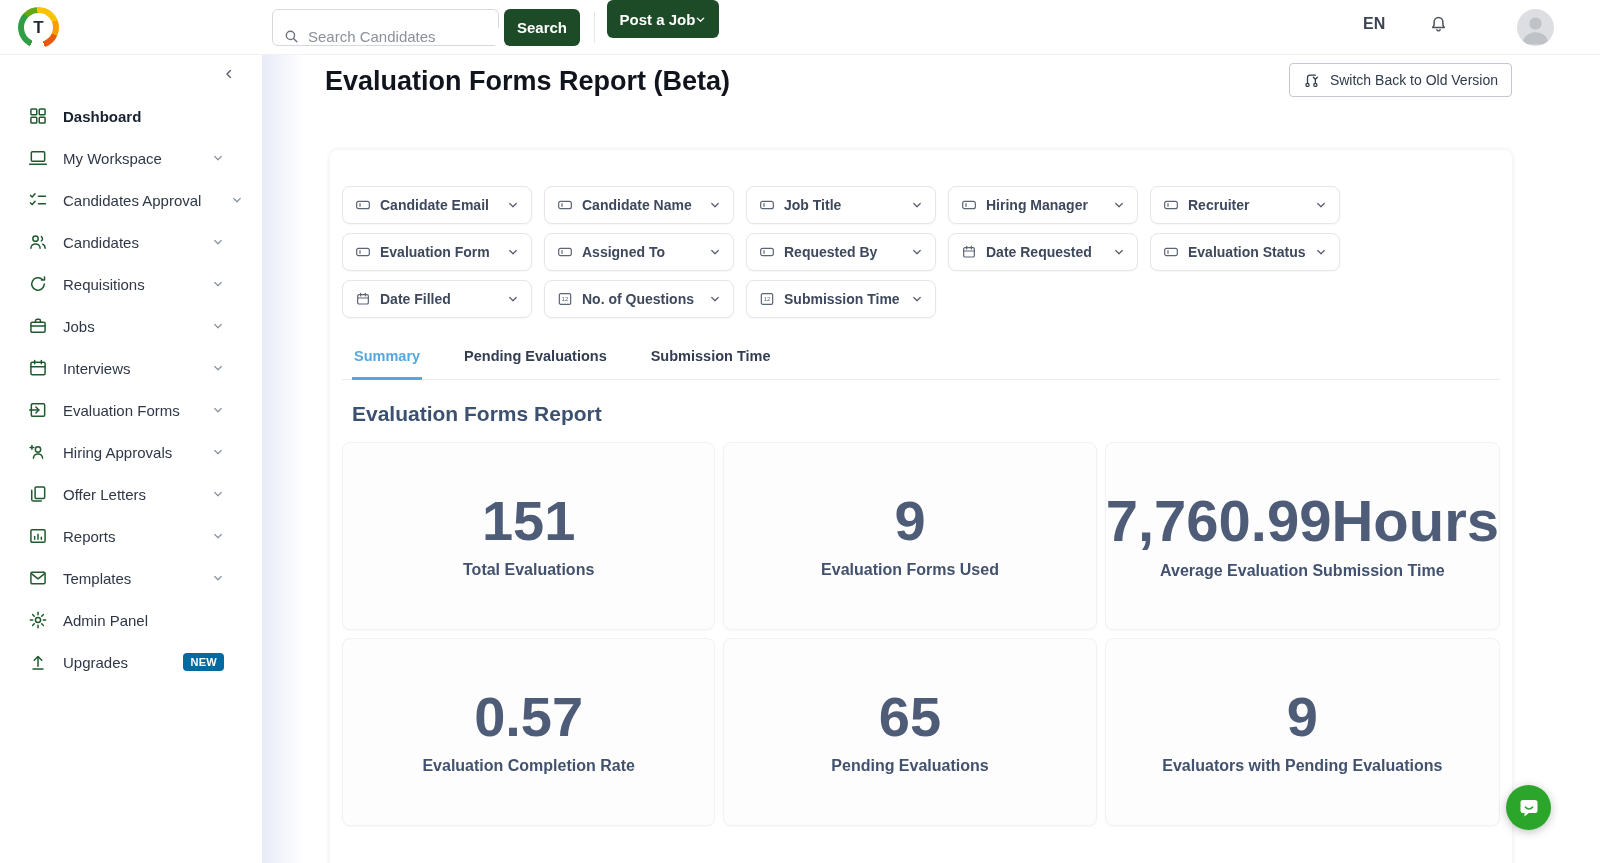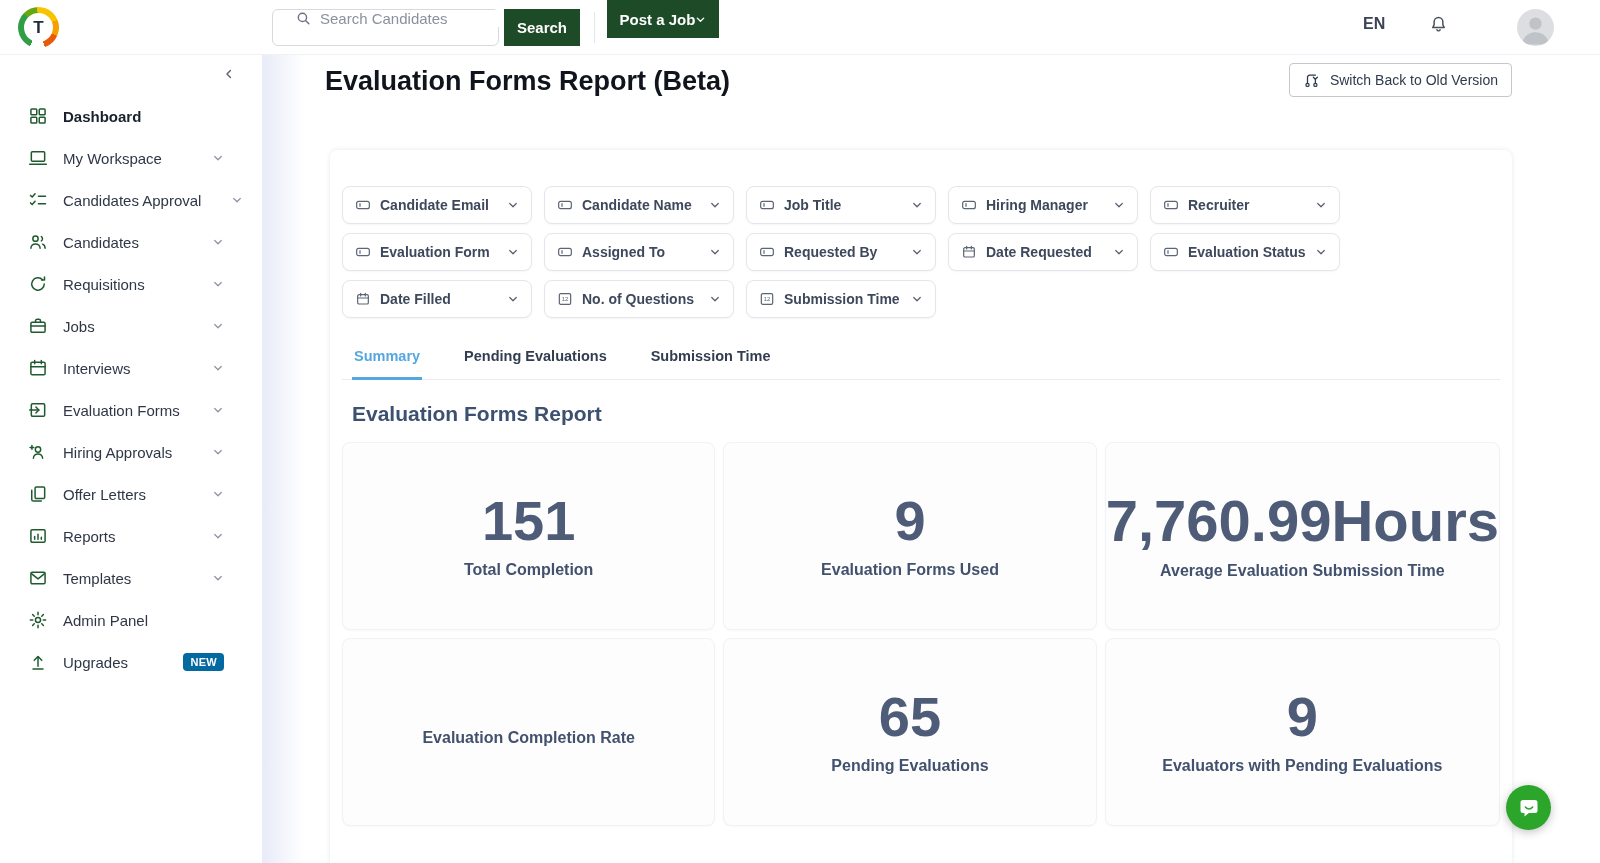--- a/index.html
+++ b/index.html
@@ -7,25 +7,25 @@
     font-family:"Liberation Sans", sans-serif; }
 
   
   .topbar { position:relative; height:55px; background:#fff; border-bottom:1px solid #f0f1f4; z-index:5; }
   .logo { position:absolute; left:18px; top:7px; width:41px; height:41px; border-radius:50%;
     background:conic-gradient(from 205deg, #2f9e44 0 30%, #66a80f 30% 42%, #f8c300 42% 62%, #f59f00 62% 75%, #e8590c 75% 88%, rgba(255,255,255,0) 88% 100%);
     display:flex; align-items:center; justify-content:center; }
   .logo-inner { width:29px; height:29px; border-radius:50%; background:#fff; display:flex;
     align-items:center; justify-content:center; font-weight:800; font-size:17px; color:#1d2a3a; }
   .searchbox { position:absolute; left:272px; top:9px; width:227px; height:37px; border:1px solid #d6d9de;
-    border-radius:6px; background:#fff; display:flex; align-items:flex-start; padding:0 22px; gap:8px; }
+    border-radius:6px; background:#fff; display:flex; align-items:flex-end; padding:0 10px; gap:8px; }
   .searchbox svg { flex:0 0 auto; }
   .searchbox input { border:none; outline:none; flex:1; font-size:15px; color:#333; font-family:inherit; }
   .searchbox input::placeholder { color:#8a919c; }
-  .btn-green { background:#1d4a27; color:#fff; border:none; border-radius:0; font-family:inherit;
+  .btn-green { background:#1d4a27; color:#fff; border:none; border-radius:6px; font-family:inherit;
     font-size:15px; font-weight:600; cursor:pointer; display:flex; align-items:center; justify-content:center; }
   .search-btn { position:absolute; left:504px; top:9px; width:76px; height:37px; }
   .vdiv { position:absolute; left:594px; top:12px; width:1px; height:31px; background:#e4e6ea; }
   .post-btn { position:absolute; left:607px; top:0; width:112px; height:38px; font-weight:700; }
   .lang { position:absolute; left:1363px; top:15px; font-size:16px; font-weight:600; color:#3a4454; cursor:pointer; }
   .bell { position:absolute; left:1428px; top:14px; cursor:pointer; }
   .avatar { position:absolute; left:1517px; top:9px; width:37px; height:37px; border-radius:50%;
     background:#dcdee1; overflow:hidden; display:flex; align-items:flex-end; justify-content:center; cursor:pointer; }
 
   
@@ -545,31 +545,32 @@
         </div>
       <div class="tabs" id="tabs">
           <div class="tab active">Summary</div>
           <div class="tab">Pending Evaluations</div>
           <div class="tab">Submission Time</div>
         </div>
       <h2 class="report-heading">Evaluation Forms Report</h2>
       <div class="cards" id="cards">
           <div class="card">
             <div class="card-value">151</div>
-            <div class="card-label">Total Completion</div>
+            <div class="card-label">Total Evaluations</div>
           </div>
           <div class="card">
             <div class="card-value">9</div>
             <div class="card-label">Evaluation Forms Used</div>
           </div>
           <div class="card">
             <div class="card-value long">7,760.99Hours</div>
             <div class="card-label">Average Evaluation Submission Time</div>
           </div>
           <div class="card">
+            <div class="card-value">0.57</div>
             <div class="card-label">Evaluation Completion Rate</div>
           </div>
           <div class="card">
             <div class="card-value">65</div>
             <div class="card-label">Pending Evaluations</div>
           </div>
           <div class="card">
             <div class="card-value">9</div>
             <div class="card-label">Evaluators with Pending Evaluations</div>
           </div>

